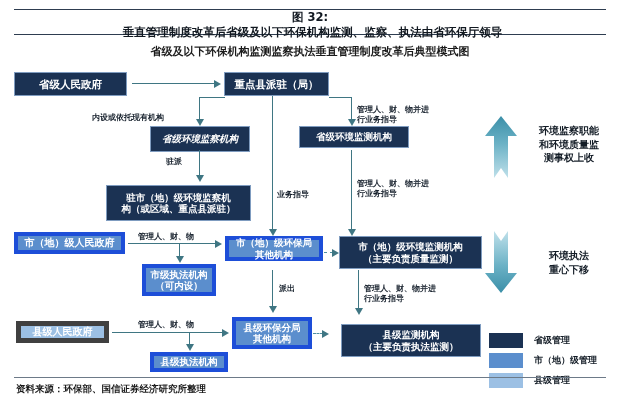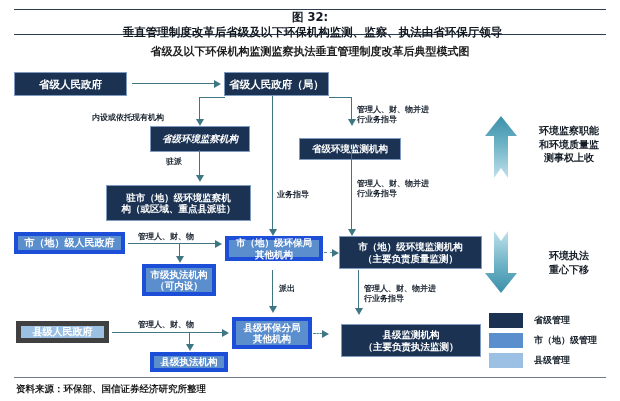--- a/index.html
+++ b/index.html
@@ -105,21 +105,21 @@
 
   .side-note {
     position: absolute;
     font-size: 10px; font-weight: bold; color: #131c26;
     line-height: 1.35; text-align: center; white-space: pre-line;
   }
 
   
   .legend { position: absolute; }
   .legend-row {
-    position: absolute; display: flex; align-items: center;
+    position: absolute; display: flex; align-items: center; margin-top: 20px;
   }
   .legend-swatch {
     width: 34px; height: 15px; flex: 0 0 auto;
   }
   .legend-text {
     font-size: 9px; font-weight: bold; color: #131c26;
     margin-left: 11px; white-space: nowrap;
   }
 </style>
 </head>
@@ -132,28 +132,28 @@
     <span class="fig-title">垂直管理制度改革后省级及以下环保机构监测、监察、执法由省环保厅领导</span>
   </div>
 
   <div class="chart-title">省级及以下环保机构监测监察执法垂直管理制度改革后典型模式图</div>
 
   <div class="node lvl-prov" style="left:14px; top:72px; width:113px; height:24px; font-size:10.5px;">
     <span>省级人民政府</span>
   </div>
 
   <div class="node lvl-prov" style="left:224px; top:72px; width:105px; height:24px; font-size:10.5px;">
-    <span>省级人民政府（局）</span>
+    <span>重点县派驻（局）</span>
   </div>
 
   <div class="node lvl-prov" style="left:150px; top:126px; width:100px; height:26px; font-size:9.5px;font-style:italic;">
     <span>省级环境监察机构</span>
   </div>
 
-  <div class="node lvl-prov" style="left:299px; top:126px; width:102px; height:22px; font-size:9.5px;margin-top:12px;">
+  <div class="node lvl-prov" style="left:299px; top:126px; width:110px; height:22px; font-size:9.5px;">
     <span>省级环境监测机构</span>
   </div>
 
   <div class="node lvl-prov" style="left:106px; top:185px; width:145px; height:36px; font-size:9.5px;">
     <span>驻市（地）级环境监察机
 构（或区域、重点县派驻）</span>
   </div>
 
   <div class="node lvl-city" style="left:14px; top:232px; width:111px; height:22px; font-size:10px;">
     <span>市（地）级人民政府</span>

